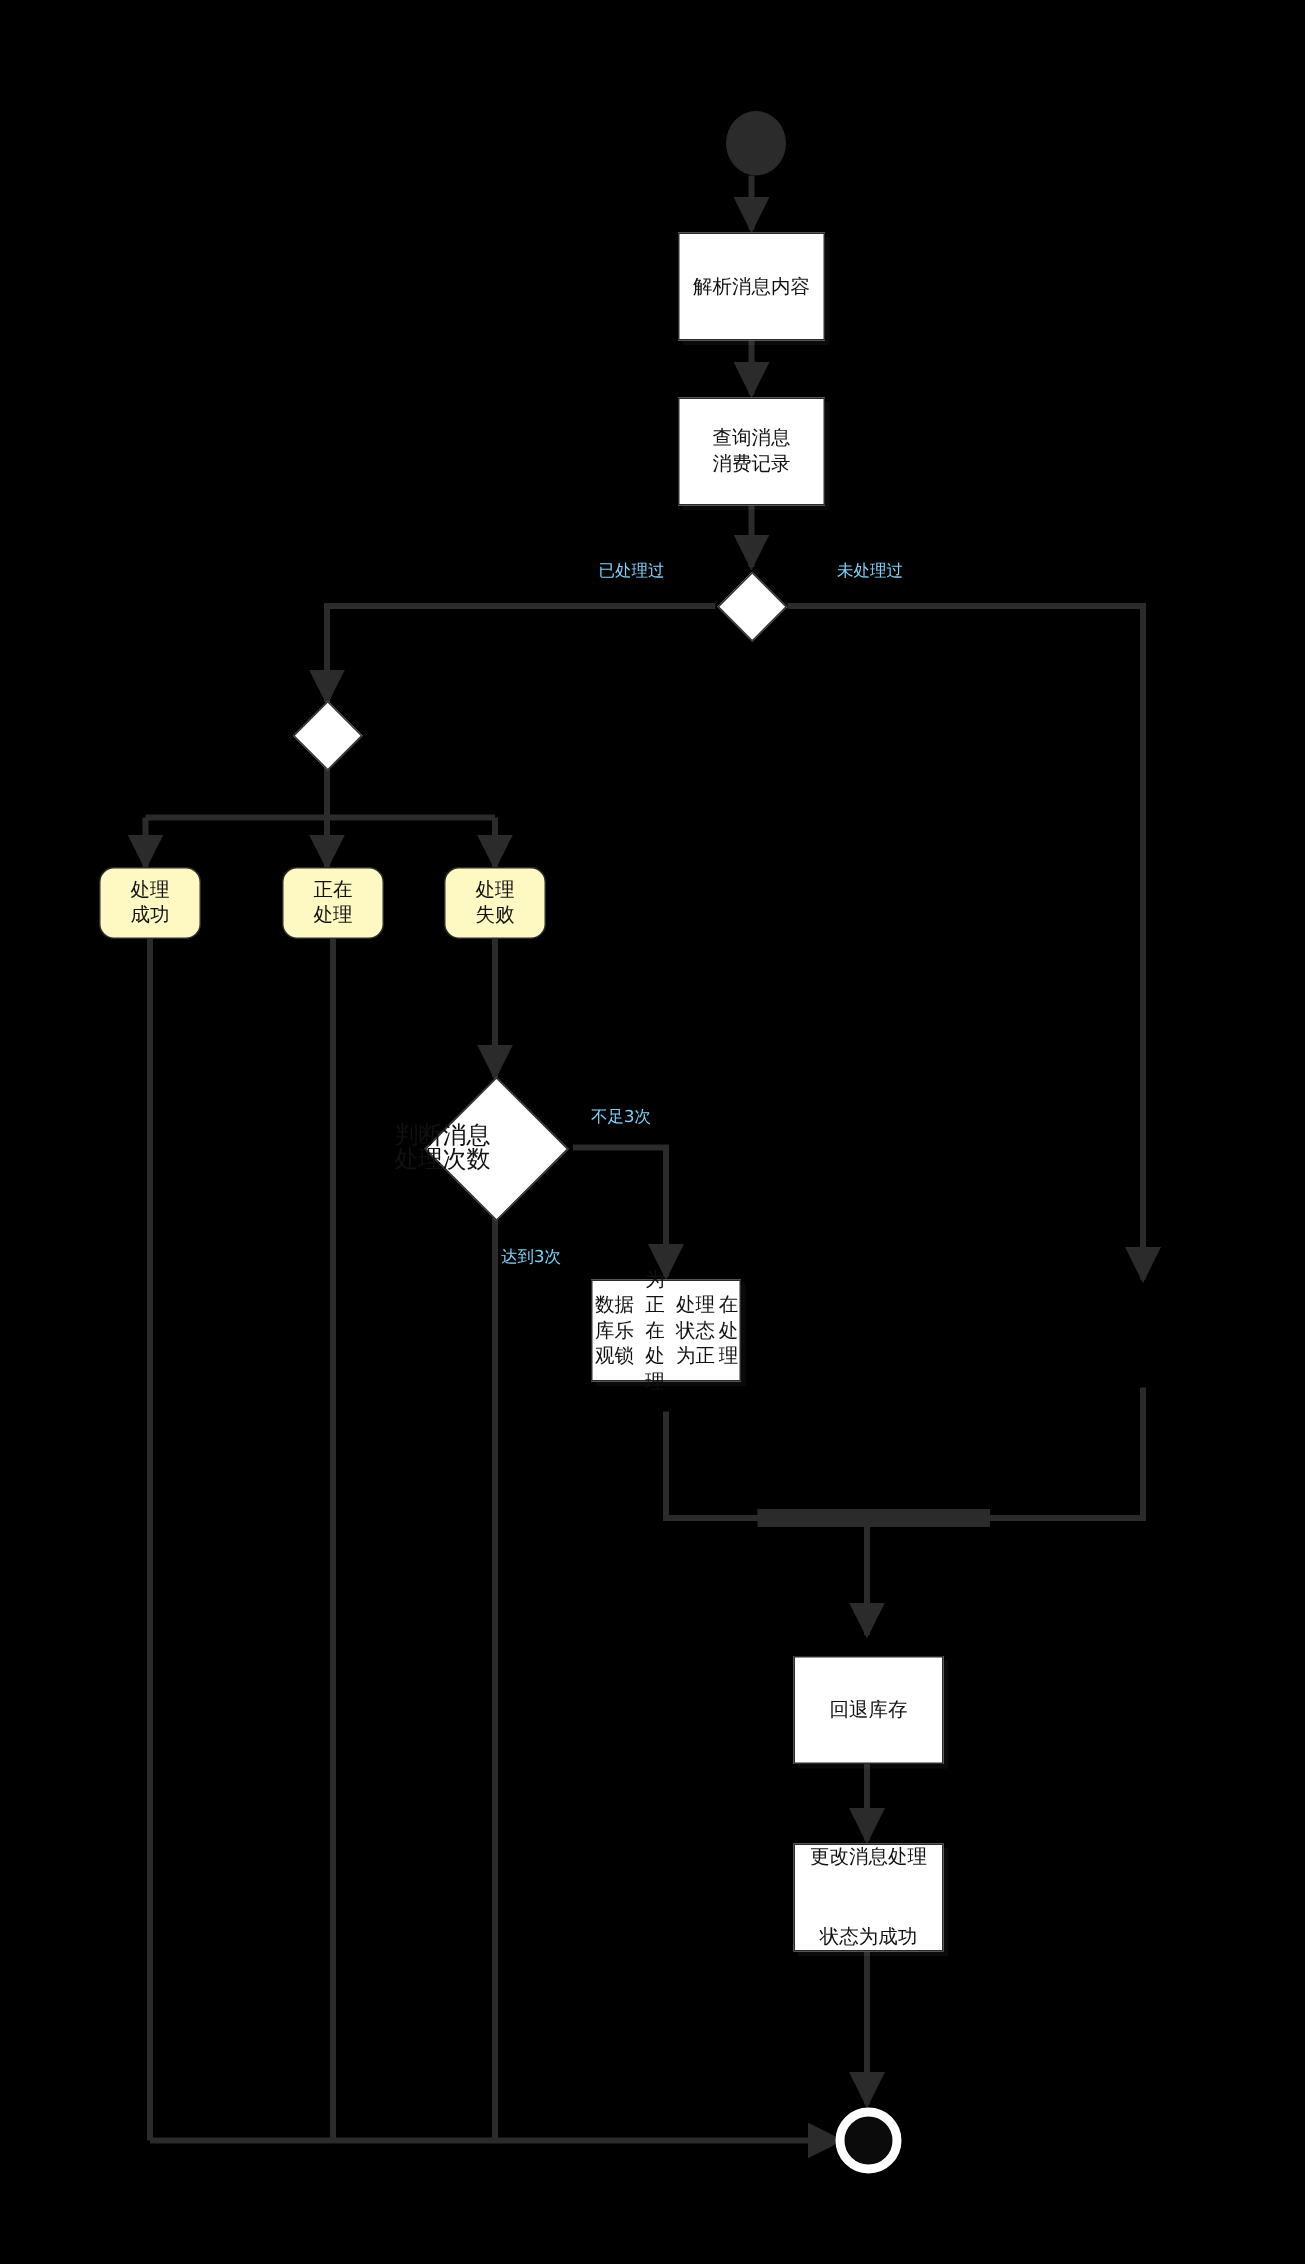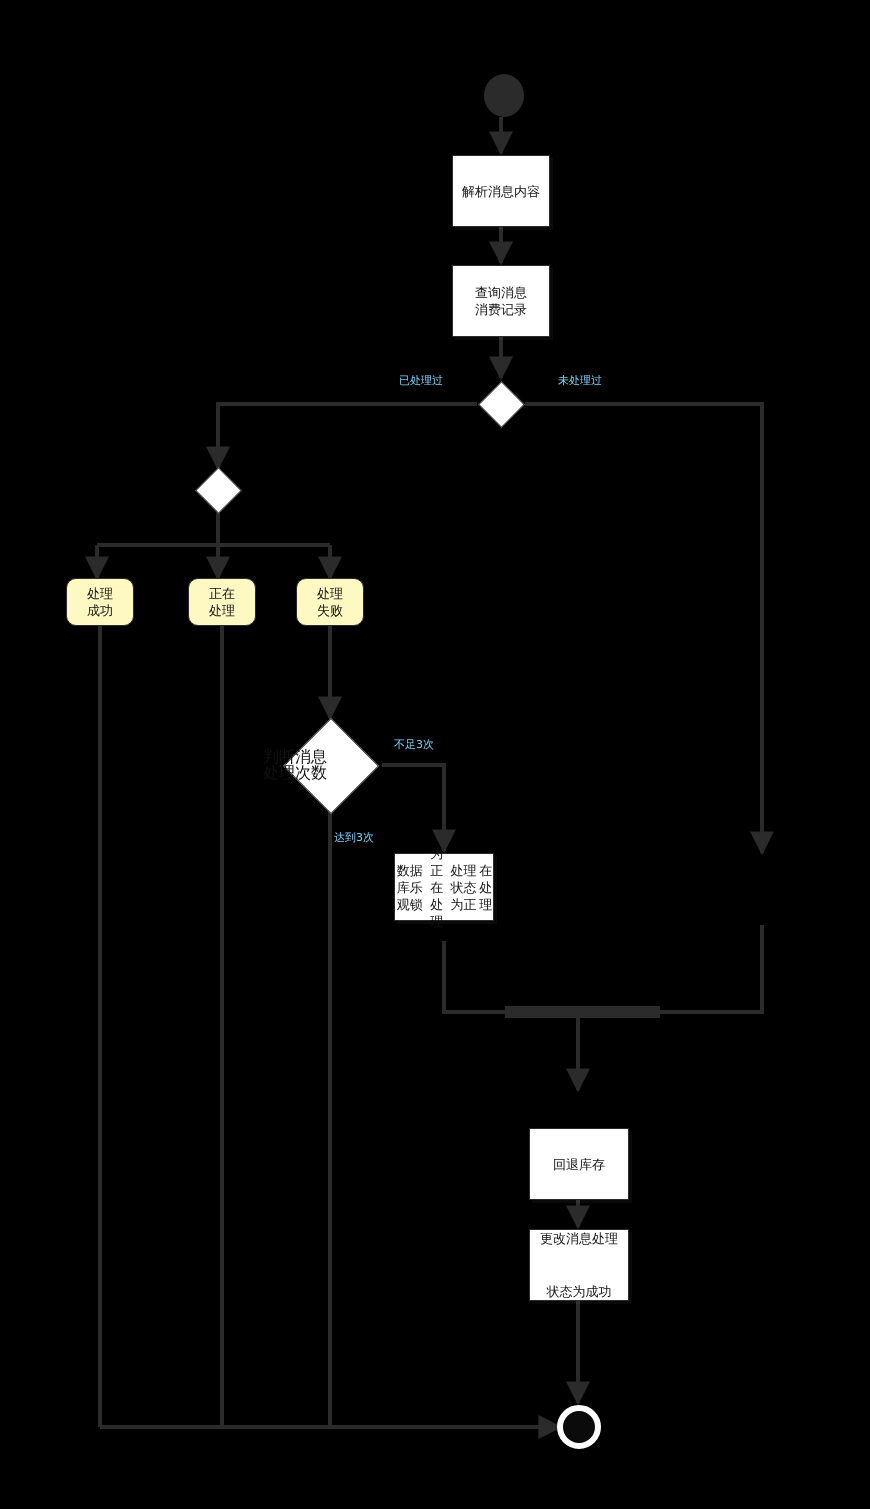--- a/index.html
+++ b/index.html
@@ -179,21 +179,21 @@
   <div class="node proc" style="left:394px;top:853px;width:100px;height:68px;flex-direction:row;">
     <span>数据库乐观锁</span>
     <span>为正在处理</span>
     <span>处理状态为正</span>
     <span>在处理</span>
   </div>
 
 
   <div class="merge-bar" style="left:505px;top:1006px;width:155px;height:12px;"></div>
 
-  <div class="node proc" style="left:529px;top:1128px;width:100px;height:72px;">
+  <div class="node proc" style="left:529px;top:1104px;width:100px;height:72px;">
     <span>回退库存</span>
   </div>
 
   <div class="node proc" style="left:529px;top:1229px;width:100px;height:72px;flex-direction:column;justify-content:space-between;">
     <span>更改消息处理</span>
     <span>状态为成功</span>
   </div>
 
   <div class="end-node" style="left:557px;top:1405px;width:44px;height:44px;"></div>
 

